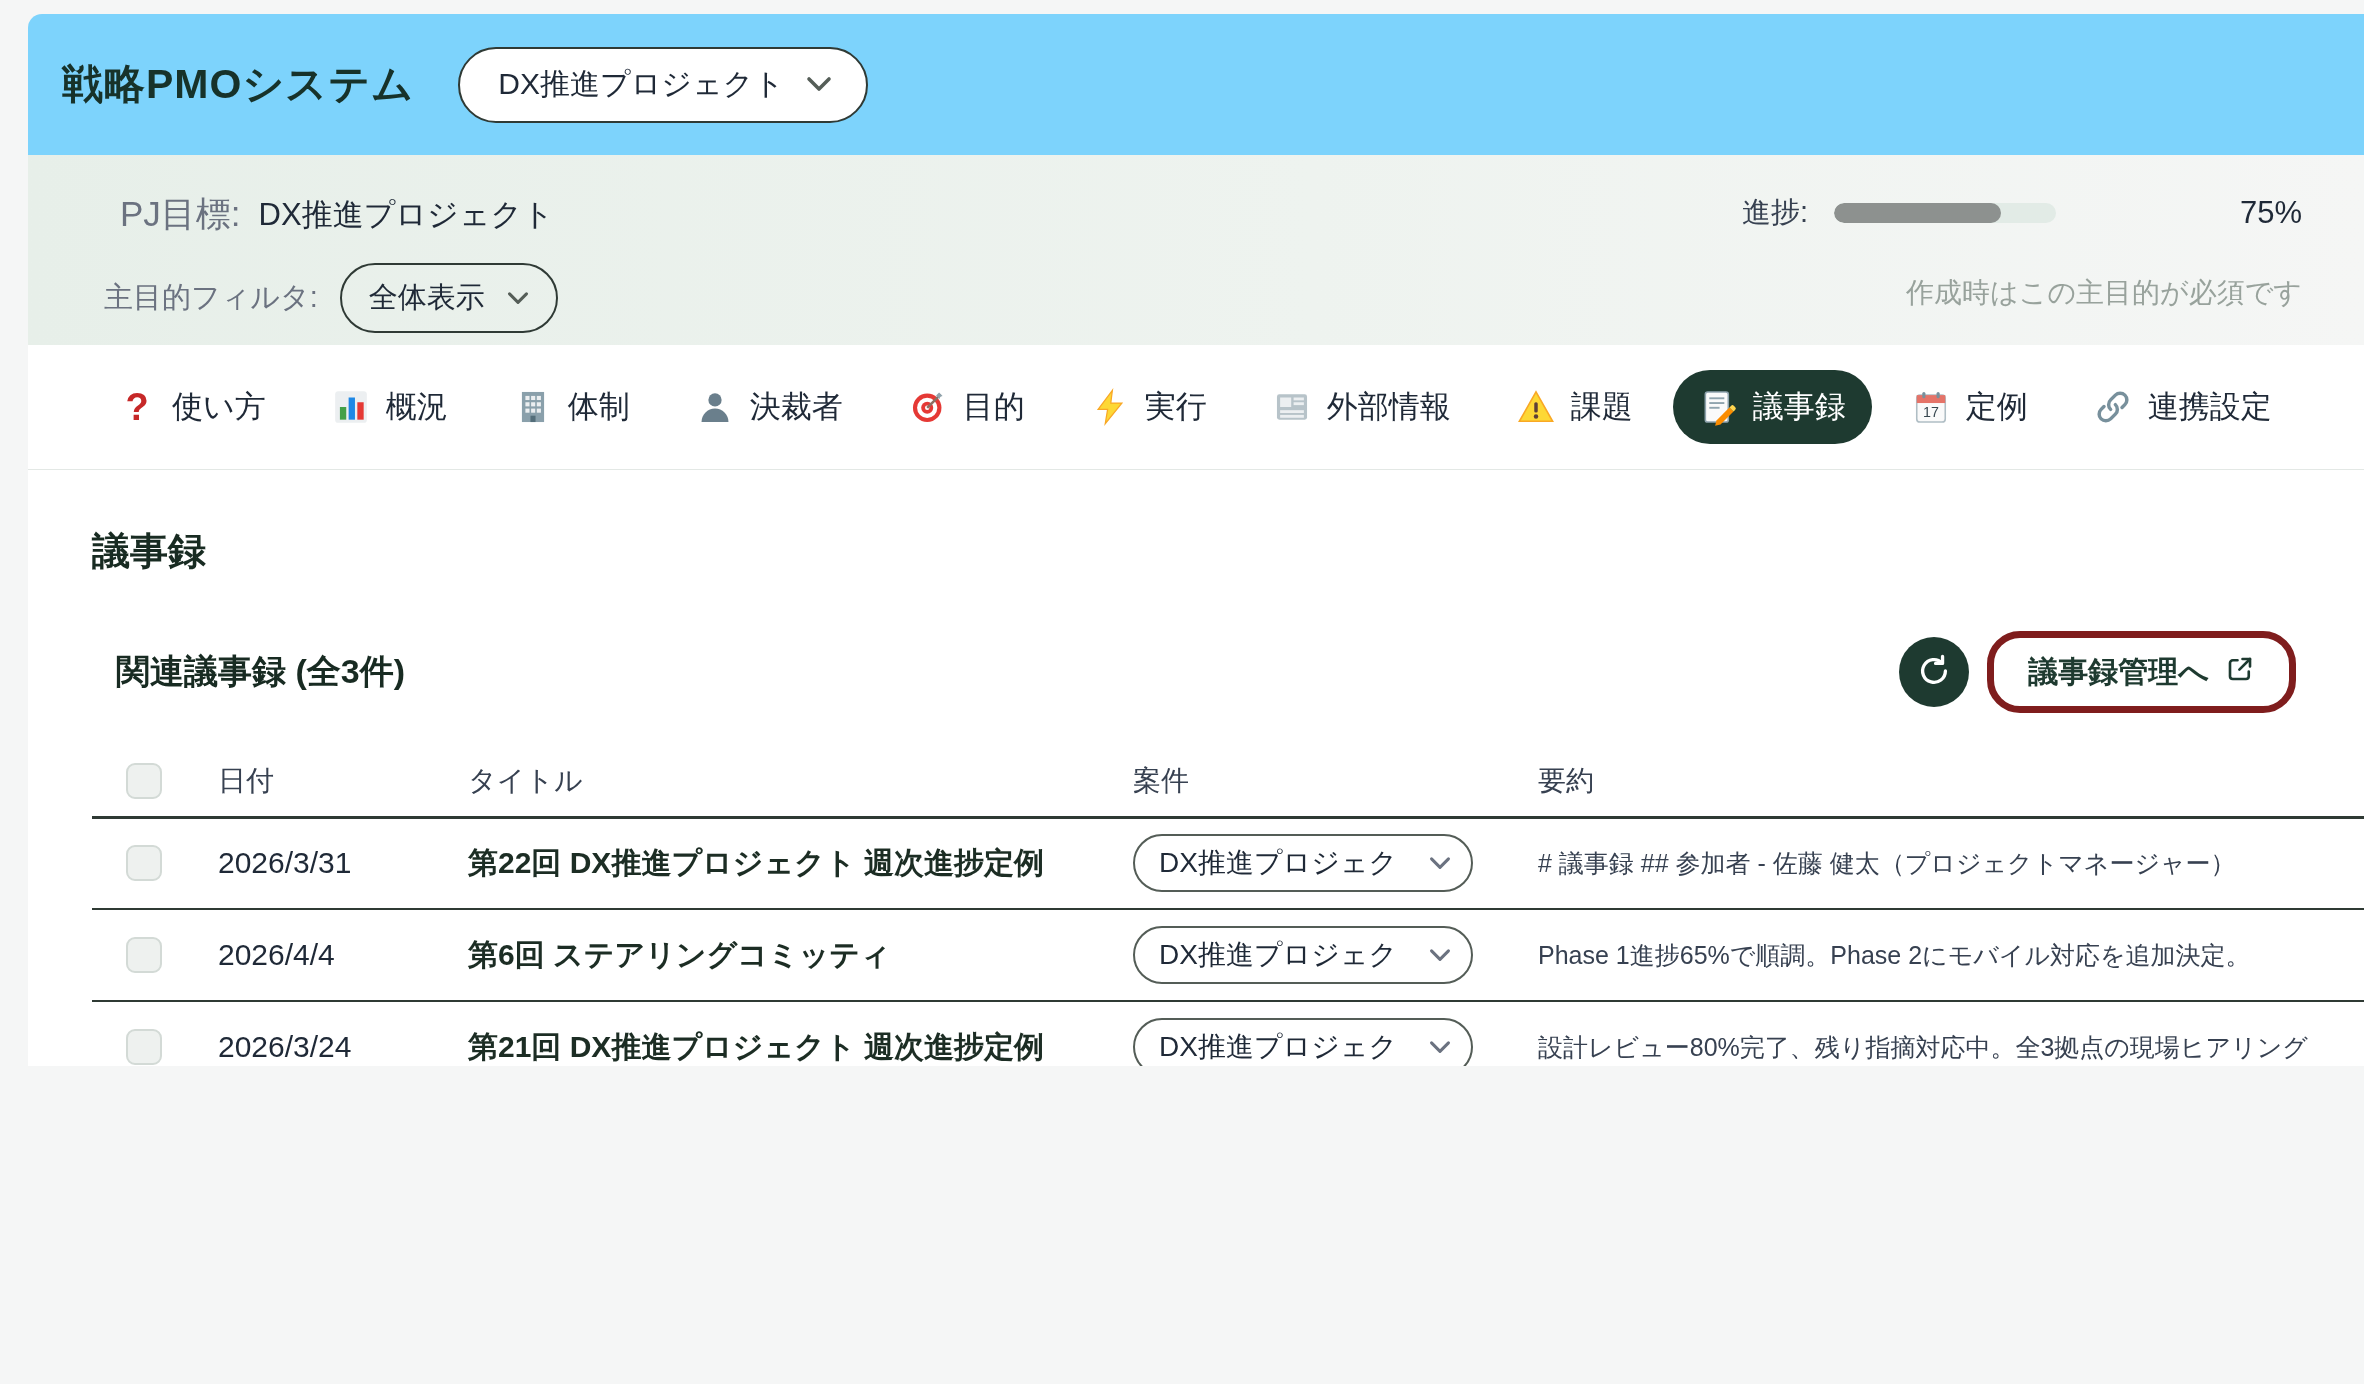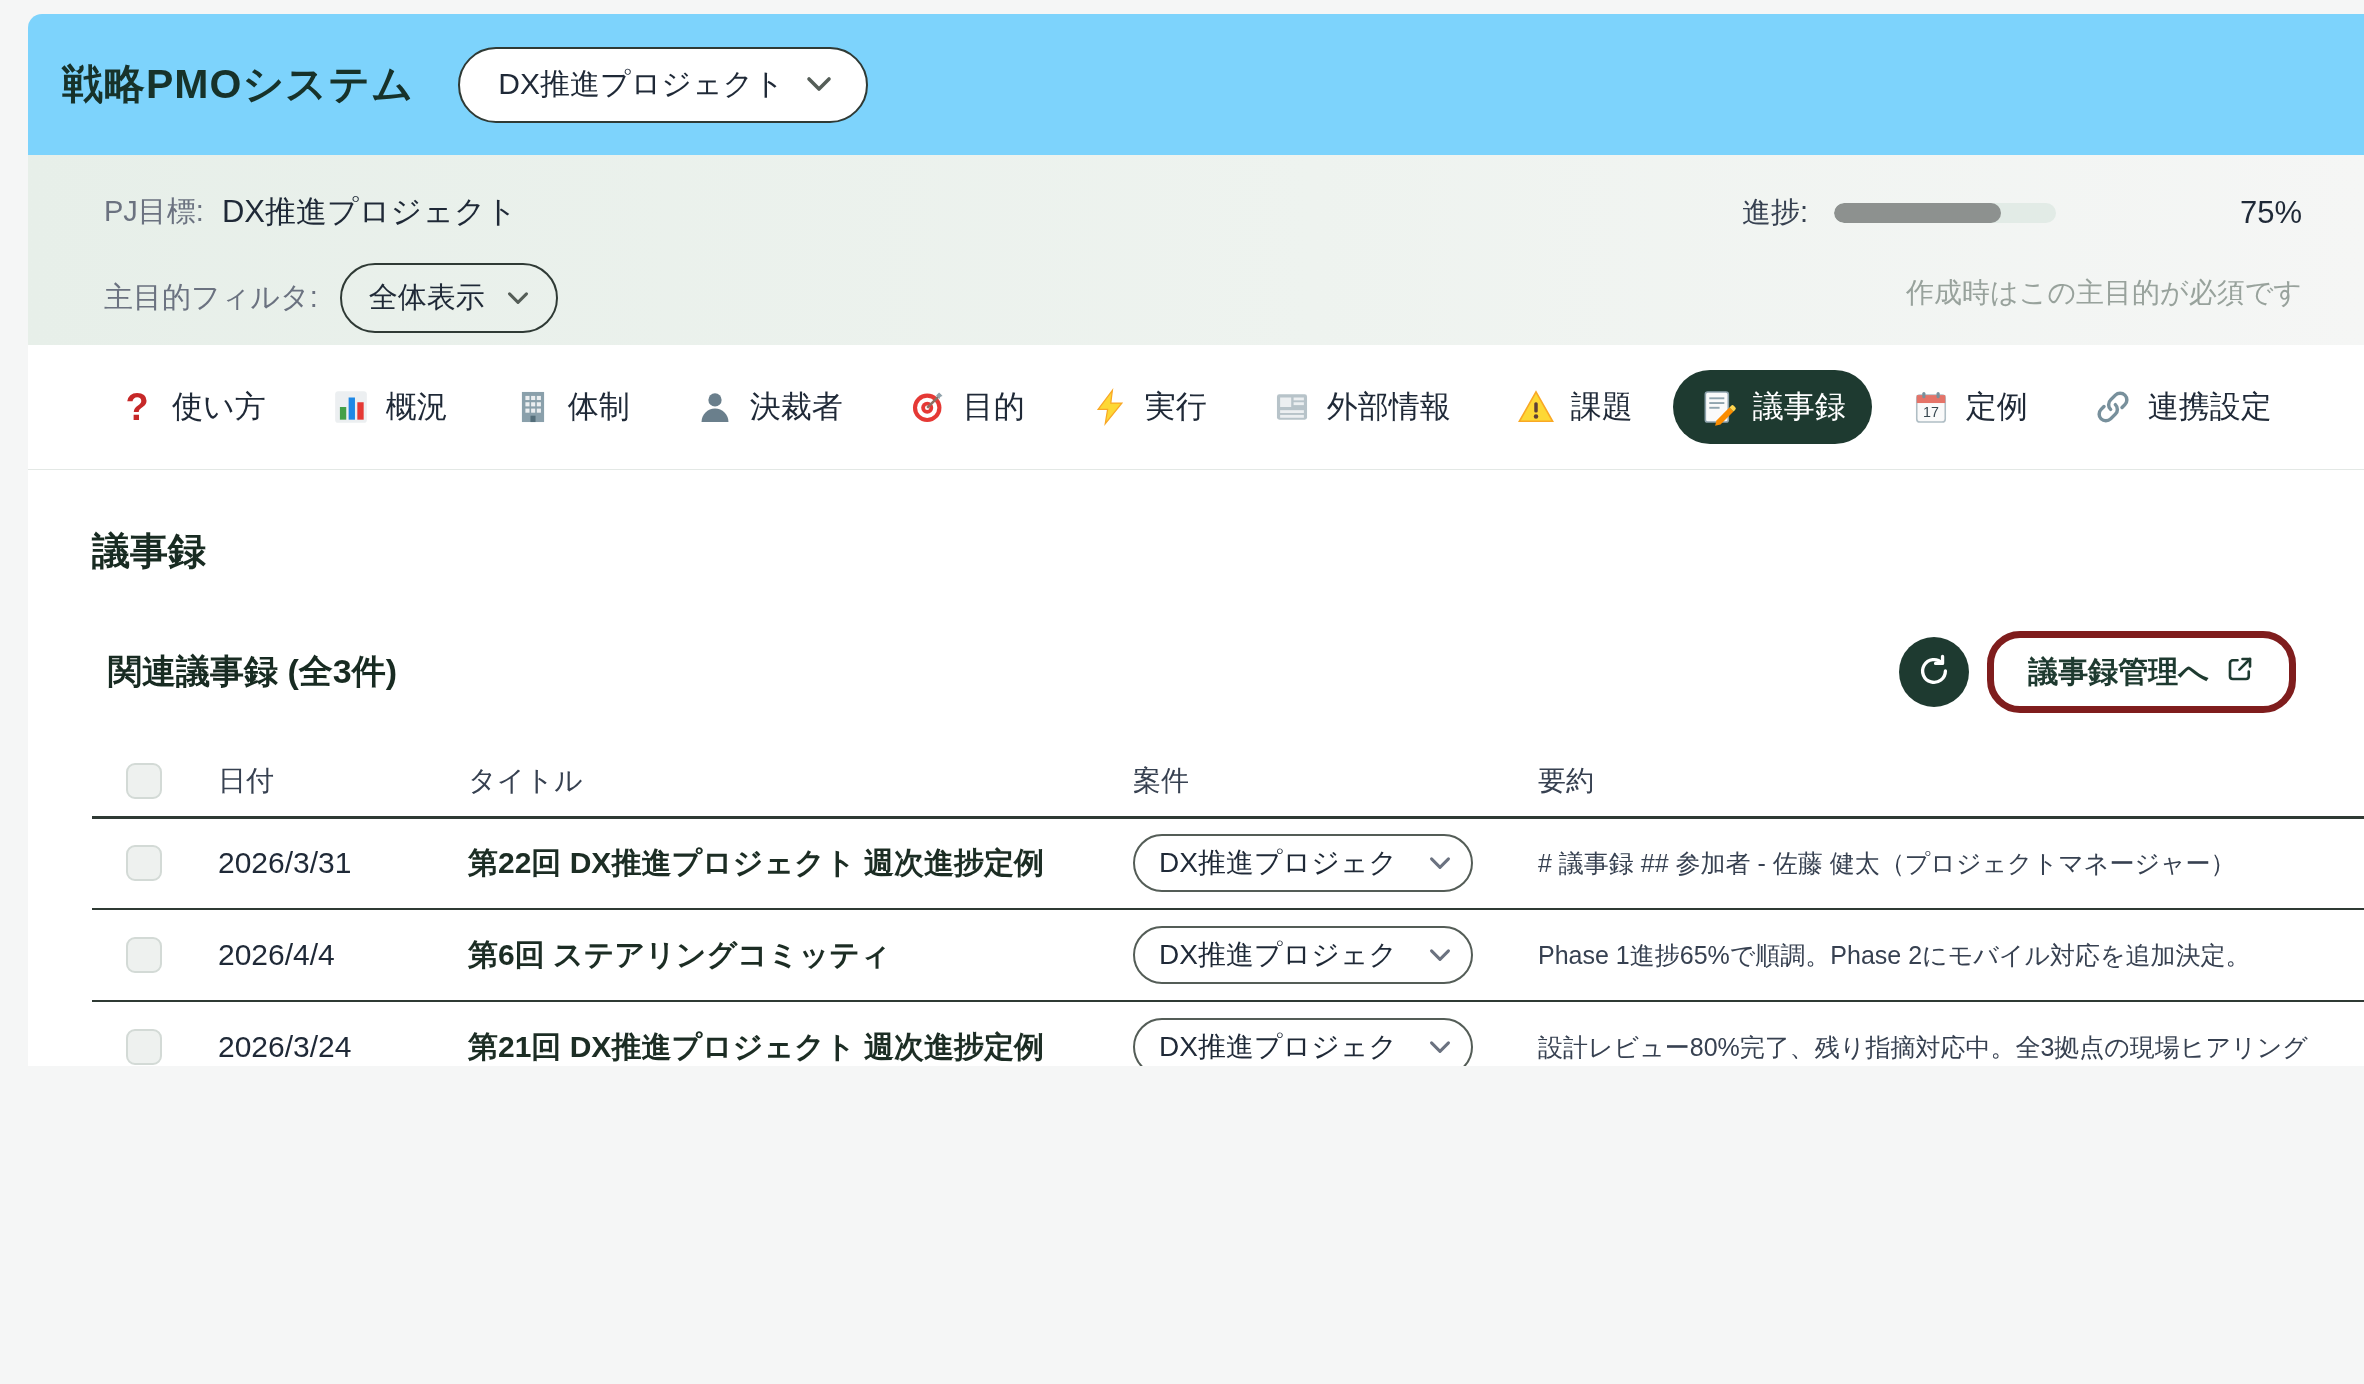--- a/index.html
+++ b/index.html
@@ -36,21 +36,21 @@
     font-size: 30px; color: #1f2937; cursor: pointer;
   }
   .chev { display: inline-flex; margin-left: 22px; }
   
   .subheader {
     height: 190px;
     background: linear-gradient(90deg, #e7efe9 0%, #eef3ef 55%, #f5f6f5 100%);
     position: relative;
   }
   .goal-row { position: absolute; left: 76px; top: 36px; display: flex; align-items: center; }
-  .goal-label { font-size: 29px; color: #6b7280; }
+  .goal-label { font-size: 35px; color: #6b7280; margin-left: 16px; }
   .goal-value { font-size: 31px; color: #1f2937; font-weight: 500; margin-left: 18px; }
   .filter-row { position: absolute; left: 76px; top: 108px; display: flex; align-items: center; }
   .filter-label { font-size: 29px; color: #6b7280; }
   .filter-select {
     margin-left: 22px; height: 70px; min-width: 218px;
     border: 2.5px solid #2f3a35; border-radius: 35px;
     background: transparent;
     display: inline-flex; align-items: center; justify-content: center;
     padding: 4px 26px; font-size: 29px; color: #1f2937; cursor: pointer;
   }
@@ -82,21 +82,21 @@
     padding: 16px 26px; border-radius: 40px;
     font-size: 31px; color: #1f2937; cursor: pointer;
   }
   .tab .ticon { display: inline-flex; width: 38px; height: 38px; }
   .tab .ticon svg { width: 38px; height: 38px; }
   .tab.active { background: #1e3a30; color: #ffffff; font-weight: 500; }
   
   .main { background: #ffffff; height: 596px; padding: 56px 0 0 36px; overflow: hidden; }
   .page-title { font-size: 38px; font-weight: bold; color: #182b22; margin-left: 28px; }
   .section-row {
-    display: flex; align-items: center; margin-top: 54px; margin-left: 20px;
+    display: flex; align-items: center; margin-top: 54px; margin-left: 28px;
     padding-right: 68px;
     padding-left: 24px;
   }
   .section-title { font-size: 34px; font-weight: bold; color: #182b22; }
   .section-actions { margin-left: auto; display: flex; align-items: center; gap: 18px; }
   .refresh-btn {
     width: 70px; height: 70px; border-radius: 50%;
     background: #1e3a30; border: none; cursor: pointer;
     display: inline-flex; align-items: center; justify-content: center;
   }

